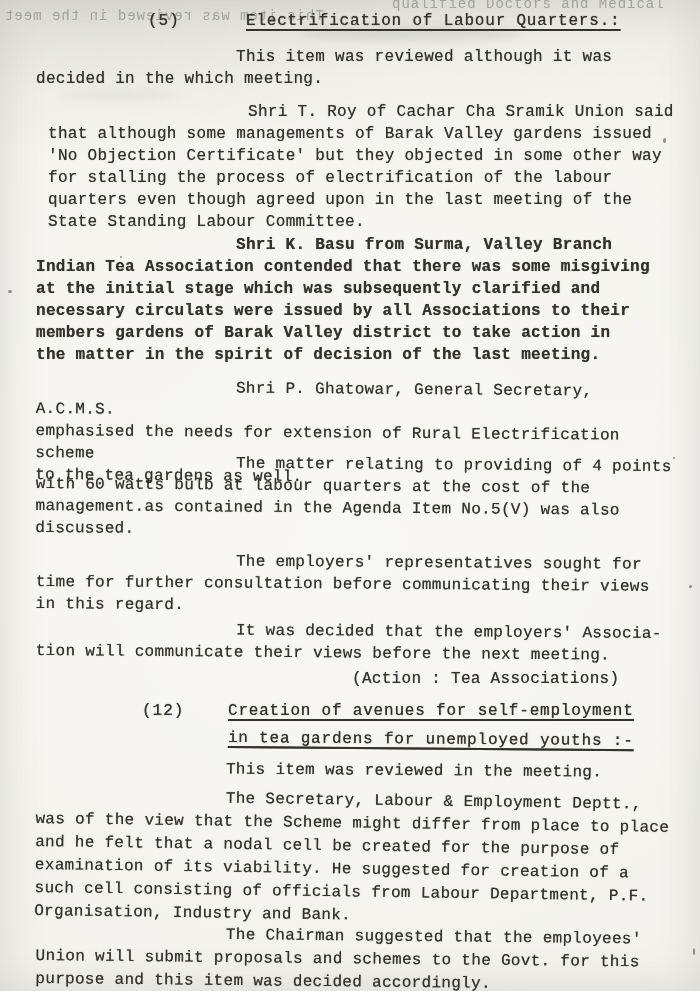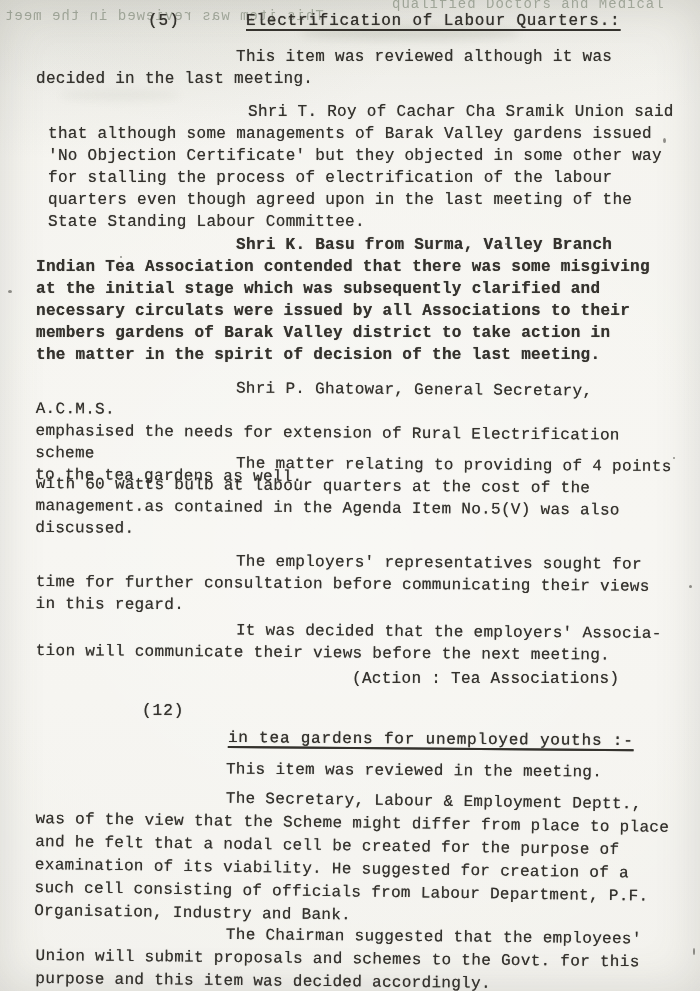--- a/index.html
+++ b/index.html
@@ -67,21 +67,21 @@
 
   <div class="ghost mirrored" style="left:4px; top:8px;">This item was reviewed in the meet</div>
   <div class="ghost" style="left:392px; top:-4px;">qualified Doctors and Medical</div>
   <div class="ghost-smear" style="left:300px; top:26px; width:220px; height:14px;"></div>
   <div class="ghost-smear" style="left:60px; top:90px; width:120px; height:10px; opacity:.5;"></div>
 
   <div class="txt item-number" style="left:148px; top:10px;">(5)</div>
   <div class="txt heading" style="left:246px; top:10px;">Electrification of Labour Quarters.:</div>
 
   <div class="txt para" style="top:46px;">This item was reviewed although it was
-decided in the last meeting.</div>
+decided in the which meeting.</div>
 
   <div class="txt para" style="top:101px;margin-left:12px;">Shri T. Roy of Cachar Cha Sramik Union said
 that although some managements of Barak Valley gardens issued
 'No Objection Certificate' but they objected in some other way
 for stalling the process of electrification of the labour
 quarters even though agreed upon in the last meeting of the
 State Standing Labour Committee.</div>
 
   <div class="txt para" style="top:234px;font-weight:bold;">Shri K. Basu from Surma, Valley Branch
 Indian Tea Association contended that there was some misgiving
@@ -102,20 +102,21 @@
   <div class="txt para tilt-a" style="top:549px;">The employers' representatives sought for
 time for further consultation before communicating their views
 in this regard.</div>
 
   <div class="txt para tilt-a" style="top:618px;">It was decided that the employers' Associa-
 tion will communicate their views before the next meeting.</div>
 
   <div class="txt" style="left:352px; top:668px;">(Action : Tea Associations)</div>
 
   <div class="txt item-number" style="left:142px; top:700px;">(12)</div>
+  <div class="txt heading" style="left:228px; top:700px;">Creation of avenues for self-employment</div>
   <div class="txt heading tilt-a" style="left:228px; top:727px;">in tea gardens for unemployed youths :-</div>
 
   <div class="txt para12 tilt-a" style="top:757px;">This item was reviewed in the meeting.</div>
 
   <div class="txt para12 tilt-b" style="top:785px;">The Secretary, Labour &amp; Employment Deptt.,
 was of the view that the Scheme might differ from place to place
 and he felt that a nodal cell be created for the purpose of
 examination of its viability. He suggested for creation of a
 such cell consisting of officials from Labour Department, P.F.
 Organisation, Industry and Bank.</div>

